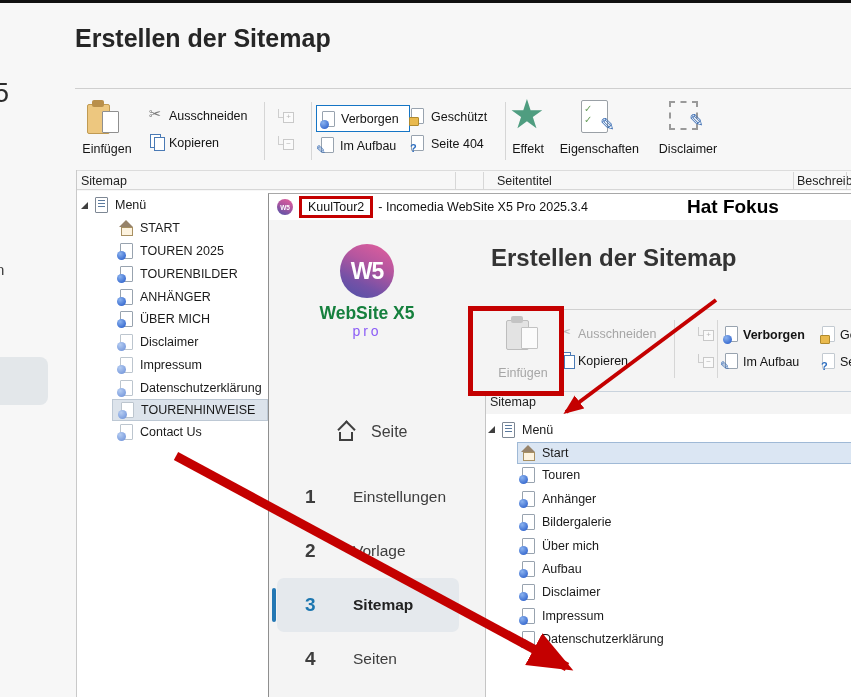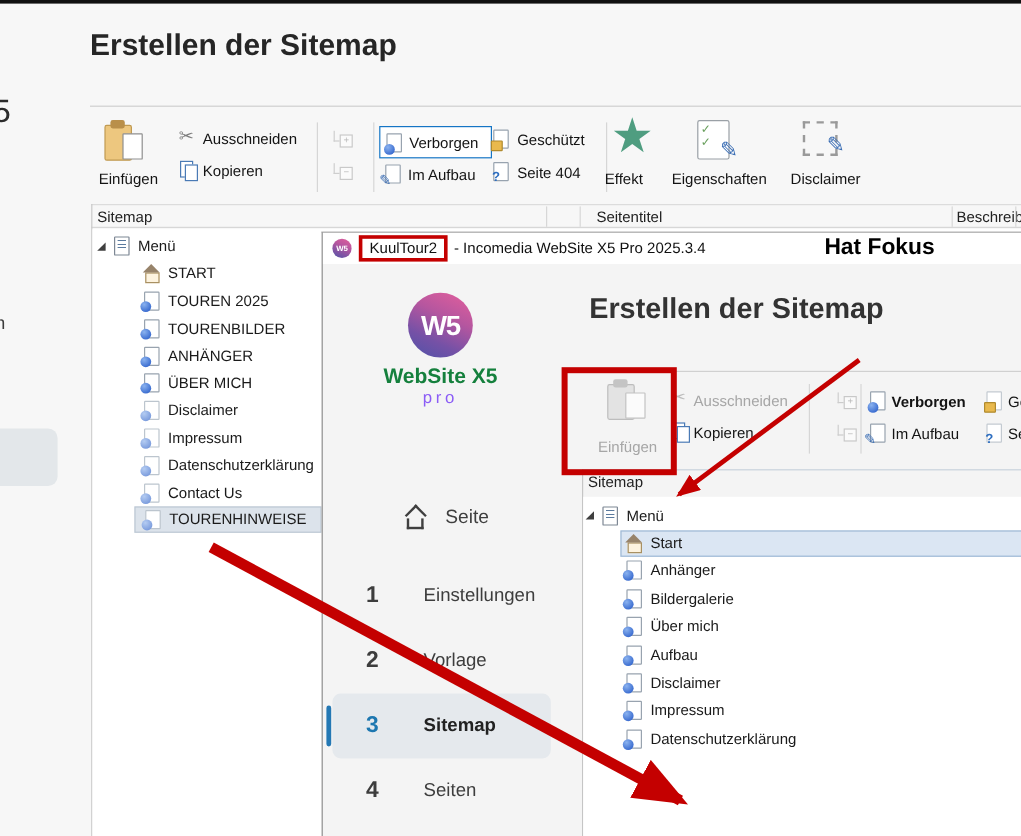--- a/index.html
+++ b/index.html
@@ -192,21 +192,21 @@
     </span>
     <span class="pg pg-build" style="left:321px;top:137px;"></span>
     <span class="tb-label" style="left:340px;top:139px;">Im Aufbau</span>
     <span class="pg pg-lock" style="left:411px;top:108px;"></span>
     <span class="tb-label" style="left:431px;top:110px;">Geschützt</span>
     <span class="pg pg-404" style="left:411px;top:135px;"></span>
     <span class="tb-label" style="left:431px;top:137px;">Seite 404</span>
 
     <span class="tb-sep" style="left:505px;top:102px;height:58px;"></span>
     <span class="star-icon" style="left:509px;top:94px;">★</span>
-    <span class="tb-label" style="left:504px;top:142px;width:48px;text-align:left;">Effekt</span>
+    <span class="tb-label" style="left:504px;top:142px;width:48px;text-align:center;">Effekt</span>
     <span class="props-icon" style="left:581px;top:100px;">
         <span class="checks">✓
 ✓</span>
         <span class="pencil">✎</span>
       </span>
     <span class="tb-label" style="left:557px;top:142px;width:82px;text-align:right;">Eigenschaften</span>
     <span class="edit-icon" style="left:669px;top:101px;">
         <span class="pencil">✎</span>
       </span>
     <span class="tb-label" style="left:652px;top:142px;width:72px;text-align:center;">Disclaimer</span>
@@ -264,28 +264,28 @@
           <div class="tree-row item icon-page-globe-light">
             <span class="row-icon"></span>
             <span class="row-label">Impressum</span>
           </div>
 
           <div class="tree-row item icon-page-globe-light">
             <span class="row-icon"></span>
             <span class="row-label">Datenschutzerklärung</span>
           </div>
 
+          <div class="tree-row item selected icon-page-globe-light">
+            <span class="row-icon"></span>
+            <span class="row-label">TOURENHINWEISE</span>
+          </div>
+
           <div class="tree-row item icon-page-globe-light">
             <span class="row-icon"></span>
             <span class="row-label">Contact Us</span>
-          </div>
-
-          <div class="tree-row item selected icon-page-globe-light">
-            <span class="row-icon"></span>
-            <span class="row-label">TOURENHINWEISE</span>
           </div>
         </div>
     </div>
   </section>
 
   <section class="fgwin">
     <div class="fg-titlebar">
       <span class="appicon">W5</span>
       <span class="fg-project">KuulTour2</span>
       <span class="fg-title-rest">- Incomedia WebSite X5 Pro 2025.3.4</span>
@@ -368,20 +368,24 @@
         <span class="row-icon menu-root-icon"></span>
         <span class="row-label">Menü</span>
       </div>
       <div class="tree-items">
 
           <div class="tree-row item selected icon-home">
             <span class="row-icon"></span>
             <span class="row-label">Start</span>
           </div>
 
+          <div class="tree-row item icon-page-globe">
+            <span class="row-icon"></span>
+            <span class="row-label">Touren</span>
+          </div>
 
           <div class="tree-row item icon-page-globe">
             <span class="row-icon"></span>
             <span class="row-label">Anhänger</span>
           </div>
 
           <div class="tree-row item icon-page-globe">
             <span class="row-icon"></span>
             <span class="row-label">Bildergalerie</span>
           </div>

